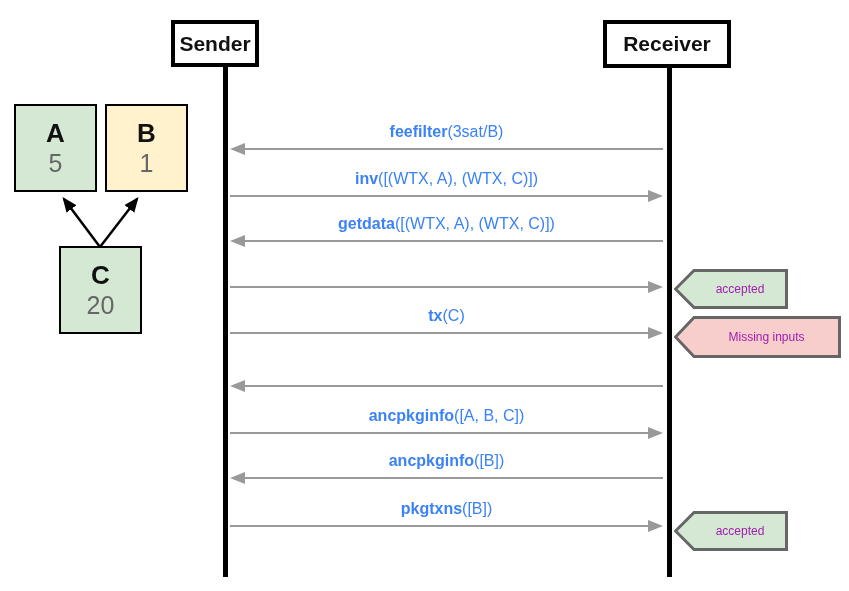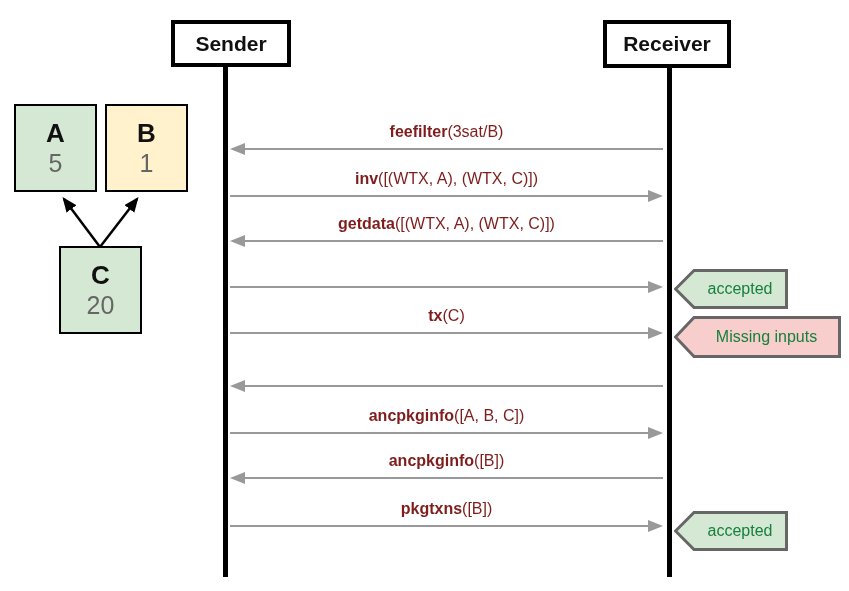--- a/index.html
+++ b/index.html
@@ -18,46 +18,46 @@
   .node-a{left:14px;top:104px;width:83px;height:88px;background:#d5e8d4;}
   .node-b{left:105px;top:104px;width:83px;height:88px;background:#fff2cc;}
   .node-c{left:59px;top:246px;width:83px;height:88px;background:#d5e8d4;}
   .dag-arrows{position:absolute;left:0;top:0;pointer-events:none;}
   
   .actor{
     position:absolute;box-sizing:border-box;border:4px solid #000;background:#fff;
     display:flex;align-items:center;justify-content:center;
     font-weight:700;font-size:21px;
   }
-  .actor-sender{left:171px;top:20px;width:120px;height:47px;}
+  .actor-sender{left:171px;top:20px;width:88px;height:47px;}
   .actor-receiver{left:603px;top:20px;width:128px;height:48px;}
   .lifeline{position:absolute;width:5px;background:#000;}
   .lifeline-sender{left:223px;top:66px;height:511px;}
   .lifeline-receiver{left:667px;top:67px;height:510px;}
   
   .msg-row{position:absolute;left:230px;width:433px;height:30px;}
   .msg-label{
     position:absolute;left:0;right:0;bottom:9px;text-align:center;
-    font-size:16px;color:#7f1d1d;white-space:nowrap;
+    font-size:16px;color:#3b82f6;white-space:nowrap;
   }
   .msg-label b{font-weight:700;}
   .msg-line{position:absolute;bottom:0;height:2px;background:#999;}
   .arrow-right .msg-line{left:0;right:15px;}
   .arrow-left  .msg-line{left:15px;right:0;}
   .msg-head{position:absolute;bottom:-5px;width:0;height:0;
     border-top:6px solid transparent;border-bottom:6px solid transparent;}
   .arrow-right .msg-head{right:0;border-left:15px solid #999;}
   .arrow-left  .msg-head{left:0;border-right:15px solid #999;}
   
   .badge{position:absolute;}
   .badge svg{position:absolute;left:0;top:0;}
   .badge .badge-text{
     position:absolute;left:20px;right:2px;top:0;bottom:0;
     display:flex;align-items:center;justify-content:center;
-    font-size:16px;color:#15803d;white-space:nowrap;
+    font-size:12px;color:#a21caf;white-space:nowrap;
   }
   .badge-accepted-1{left:674px;top:269px;width:114px;height:40px;}
   .badge-missing{left:674px;top:316px;width:167px;height:42px;}
   .badge-accepted-2{left:674px;top:511px;width:114px;height:40px;}
 </style>
 </head>
 <body>
 
 <div class="stage">
 

